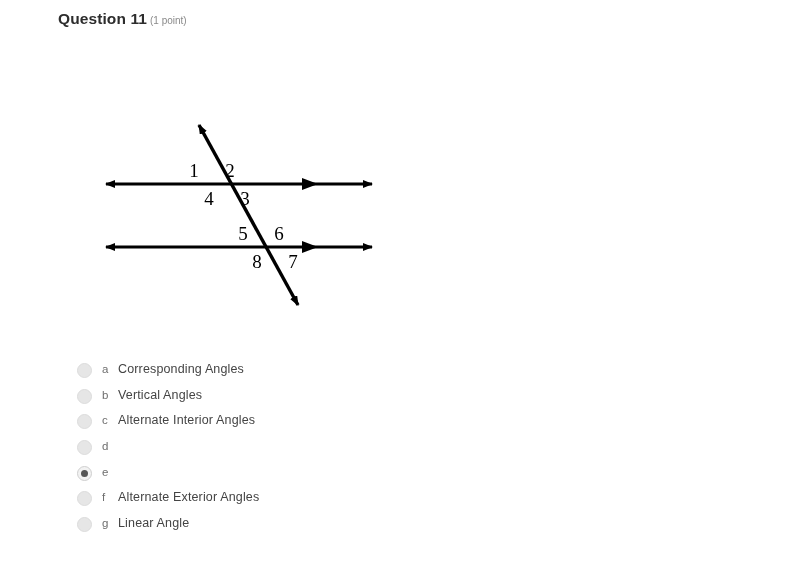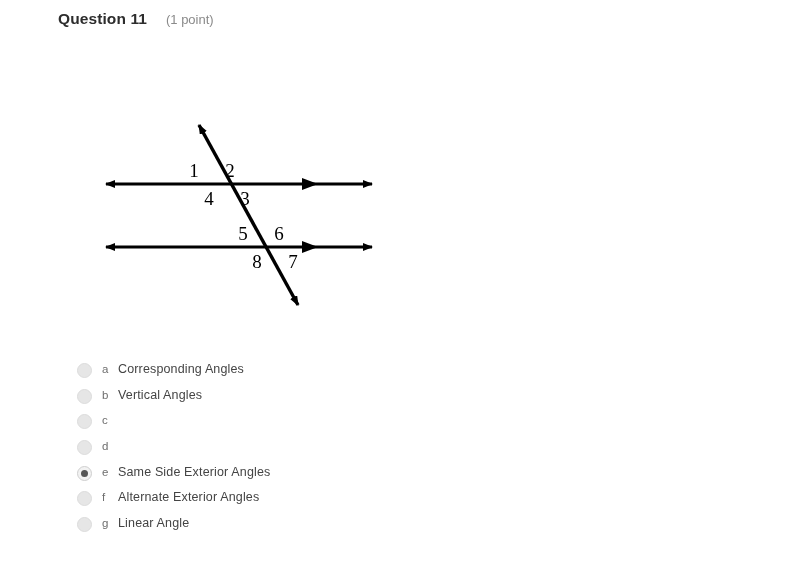--- a/index.html
+++ b/index.html
@@ -30,24 +30,24 @@
     top: 10px;
     white-space: nowrap;
   }
   .question-title {
     font-size: 15.5px;
     font-weight: bold;
     color: #2d2d2d;
     letter-spacing: 0.1px;
   }
   .question-points {
-    font-size: 13px;
+    font-size: 10px;
     font-weight: normal;
     color: #8a8a8a;
-    margin-left: 19px;
+    margin-left: 3px;
     text-align: center;
   }
 
   .question-prompt {
     position: absolute;
     left: 58px;
     top: 42px;
     font-size: 12.5px;
     color: #4a4a4a;
     letter-spacing: 0.15px;
@@ -182,31 +182,31 @@
 
     <div class="option-row">
       <span class="radio"></span>
       <span class="option-letter">b</span>
       <span class="option-label">Vertical Angles</span>
     </div>
 
     <div class="option-row">
       <span class="radio"></span>
       <span class="option-letter">c</span>
+      <span class="option-label">Alternate Interior Angles</span>
     </div>
 
     <div class="option-row">
       <span class="radio"></span>
       <span class="option-letter">d</span>
     </div>
 
     <div class="option-row">
       <span class="radio selected"></span>
       <span class="option-letter">e</span>
-      <span class="option-label">Same Side Exterior Angles</span>
     </div>
 
     <div class="option-row">
       <span class="radio"></span>
       <span class="option-letter">f</span>
       <span class="option-label">Alternate Exterior Angles</span>
     </div>
 
     <div class="option-row">
       <span class="radio"></span>

